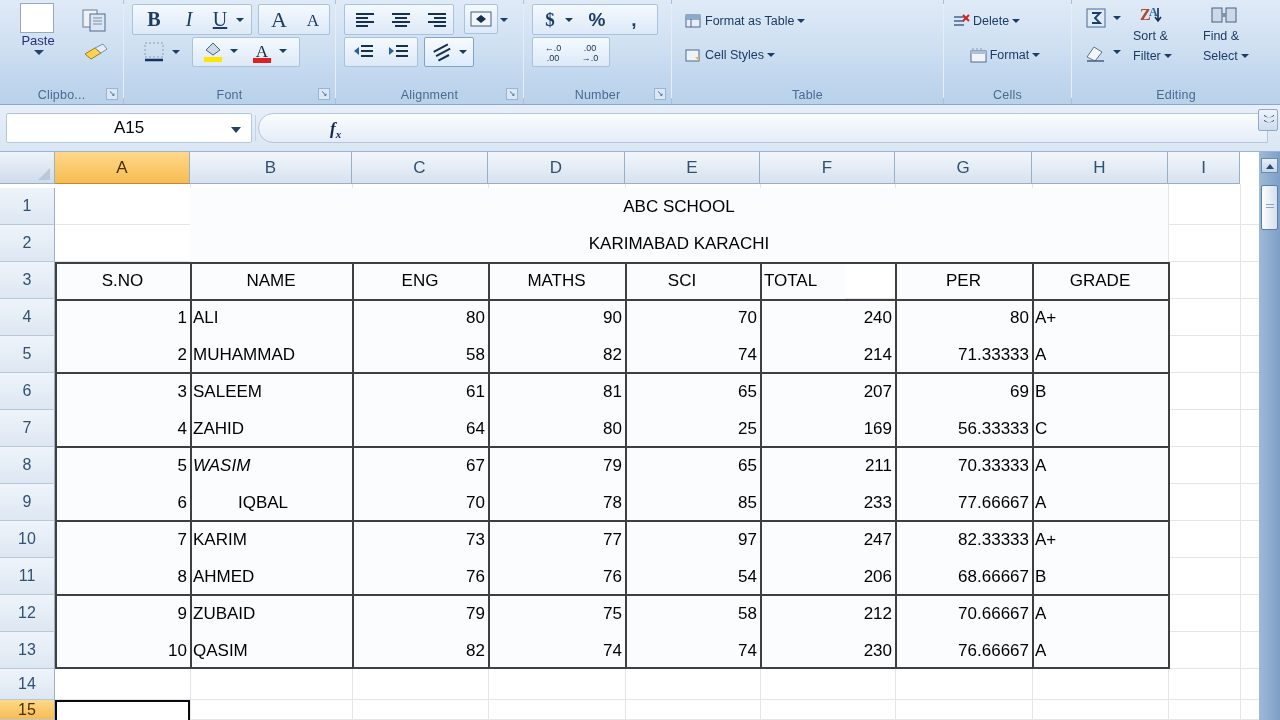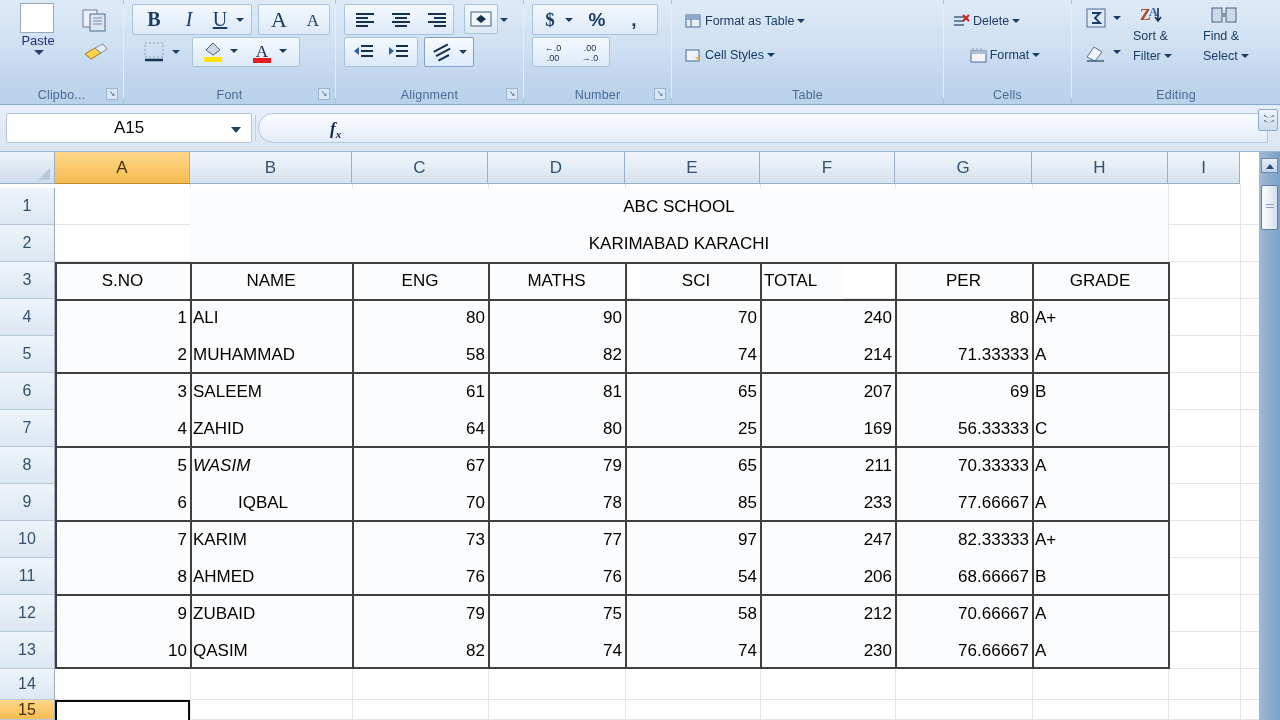--- a/index.html
+++ b/index.html
@@ -563,21 +563,21 @@
         <div class="gline-v" style="left: 895px; top: 32px; bottom: 0px;"></div>
         <div class="gline-v" style="left: 1032px; top: 32px; bottom: 0px;"></div>
         <div class="gline-v" style="left: 1168px; top: 32px; bottom: 0px;"></div>
         <div class="gline-v" style="left: 1240px; top: 32px; bottom: 0px;"></div>
         <div class="cell c" style="left: 190px; width: 978px; top: 36px; height: 37px;">ABC SCHOOL</div>
         <div class="cell c" style="left: 190px; width: 978px; top: 73px; height: 37px;">KARIMABAD KARACHI</div>
         <div class="cell c" style="left: 55px; width: 135px; top: 110px; height: 37px;">S.NO</div>
         <div class="cell c" style="left: 190px; width: 162px; top: 110px; height: 37px;">NAME</div>
         <div class="cell c" style="left: 352px; width: 136px; top: 110px; height: 37px;">ENG</div>
         <div class="cell c" style="left: 488px; width: 137px; top: 110px; height: 37px;">MATHS</div>
-        <div class="cell c" style="left: 625px; width: 114px; top: 110px; height: 37px; margin-left: 14px;">SCI</div>
+        <div class="cell c" style="left: 625px; width: 114px; top: 110px; height: 37px;">SCI</div>
         <div class="cell c" style="left: 736px; width: 109px; top: 110px; height: 37px;">TOTAL</div>
         <div class="cell c" style="left: 895px; width: 137px; top: 110px; height: 37px;">PER</div>
         <div class="cell c" style="left: 1032px; width: 136px; top: 110px; height: 37px;">GRADE</div>
         <div class="cell r" style="left: 55px; width: 135px; top: 147px; height: 37px;">1</div>
         <div class="cell l" style="left: 190px; width: 162px; top: 147px; height: 37px;">ALI</div>
         <div class="cell r" style="left: 352px; width: 136px; top: 147px; height: 37px;">80</div>
         <div class="cell r" style="left: 488px; width: 137px; top: 147px; height: 37px;">90</div>
         <div class="cell r" style="left: 625px; width: 135px; top: 147px; height: 37px;">70</div>
         <div class="cell r" style="left: 760px; width: 135px; top: 147px; height: 37px;">240</div>
         <div class="cell r" style="left: 895px; width: 137px; top: 147px; height: 37px;">80</div>

